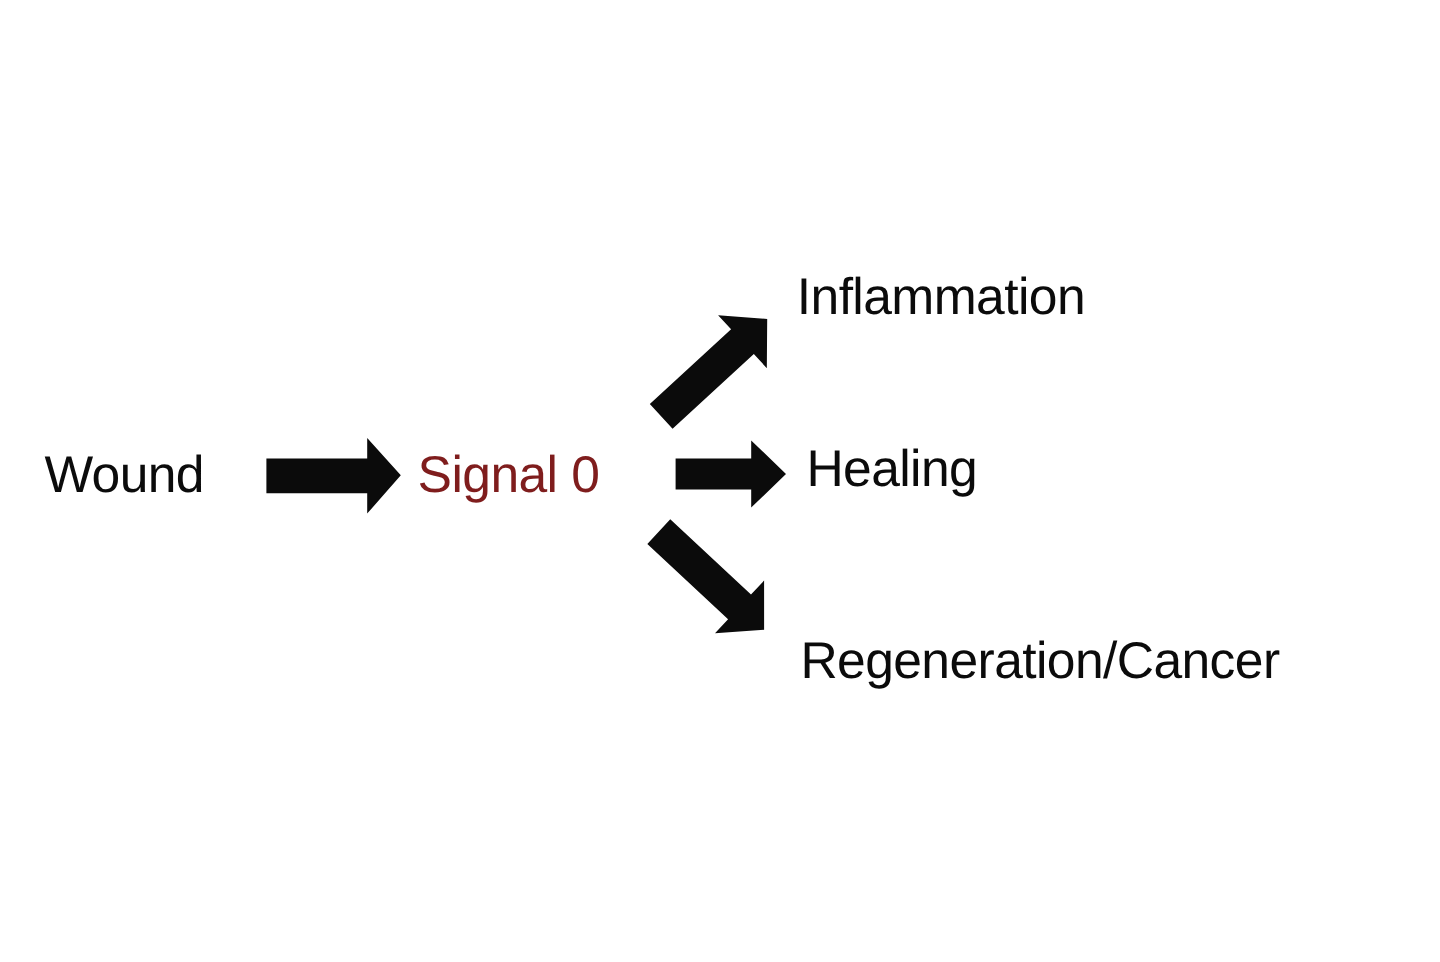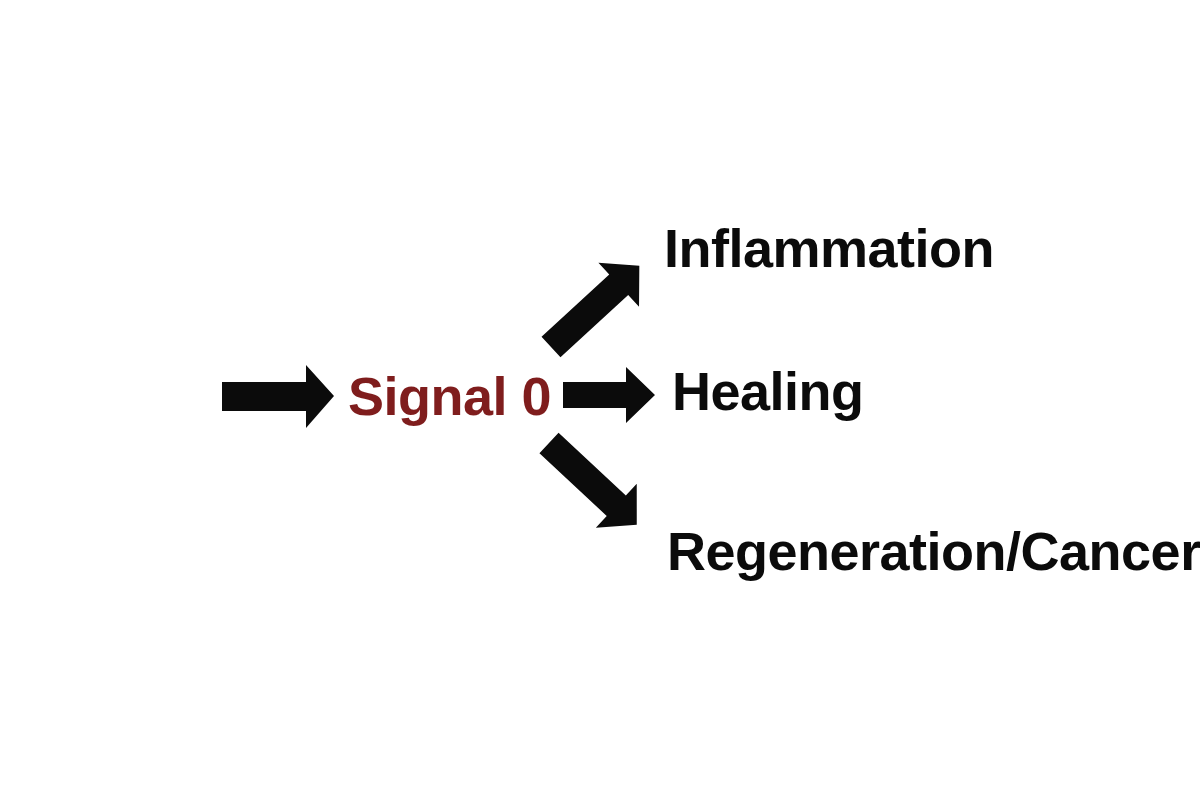--- a/index.html
+++ b/index.html
@@ -10,26 +10,26 @@
   .canvas {
     position: relative;
     width: 1200px;
     height: 802px;
     background: #ffffff;
     overflow: hidden;
     font-family: "Liberation Sans", sans-serif;
   }
   .label {
     position: absolute;
-    font-size: 54px;
+    font-size: 43px;
     line-height: 54px;
     letter-spacing: -0.5px;
     color: #0b0b0b;
     white-space: nowrap;
-    font-weight: 700;
+    font-weight: 400;
   }
   .label.highlight {
     color: #7f1d1d;
   }
   svg.arrow-layer {
     position: absolute;
     left: 0;
     top: 0;
     width: 1200px;
     height: 802px;
@@ -52,20 +52,21 @@
       <polygon class="block-arrow" points="0,-14 92,-14 92,-30 120,0 92,30 92,14 0,14"></polygon>
     </g>
 
     <polygon class="block-arrow" points="563,382 626,382 626,367 655,395 626,423 626,408 563,408"></polygon>
 
     <g transform="translate(549,443) rotate(43)">
       <polygon class="block-arrow" points="0,-14 92,-14 92,-30 120,0 92,30 92,14 0,14"></polygon>
     </g>
   </svg>
 
+  <div class="label" style="left:37px; top:369px;">Wound</div>
 
   <div class="label highlight" style="left:348px; top:369px;">Signal 0</div>
 
   <div class="label" style="left:664px; top:221px;">Inflammation</div>
 
   <div class="label" style="left:672px; top:364px;">Healing</div>
 
   <div class="label" style="left:667px; top:524px;">Regeneration/Cancer</div>
 
 </div>

